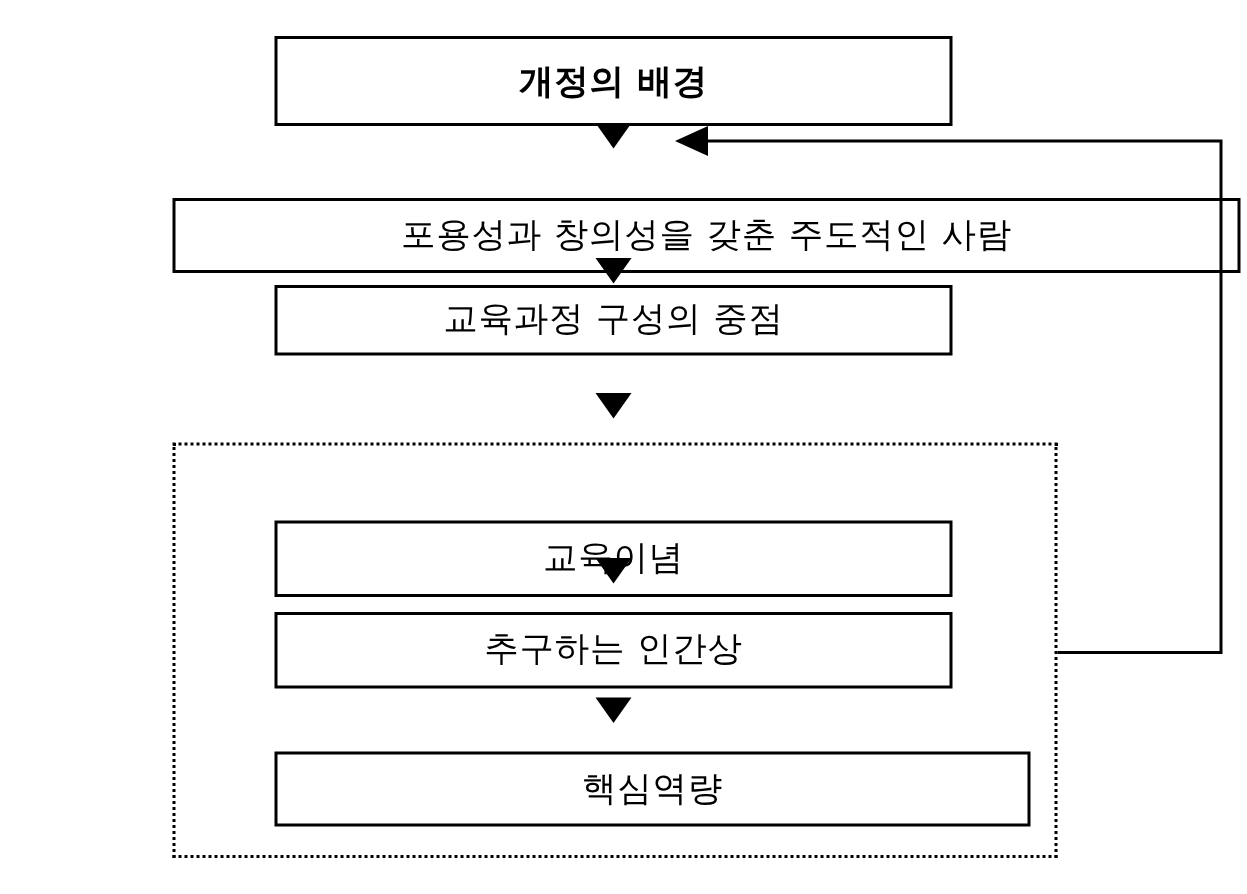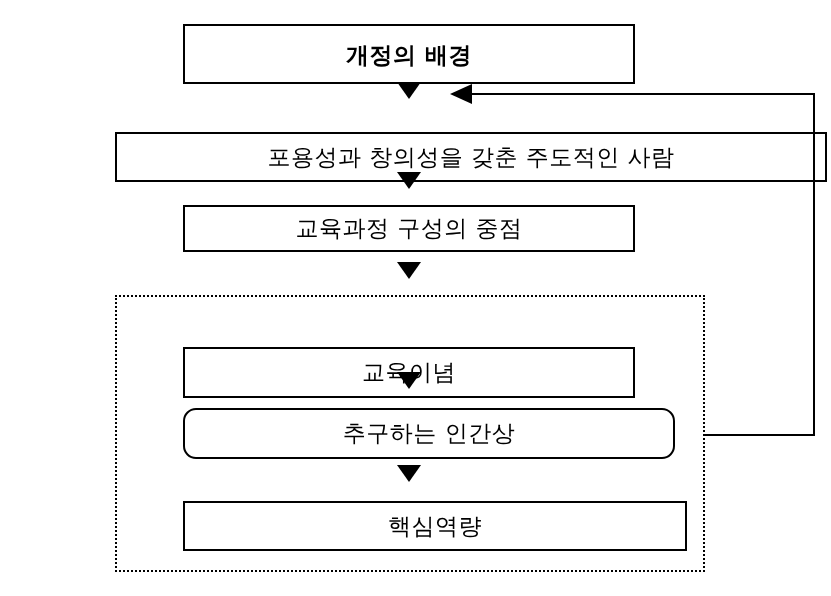--- a/index.html
+++ b/index.html
@@ -30,23 +30,23 @@
     white-space: nowrap;
   }
   .node-label {
     font-size: 23px;
     line-height: 1;
     color: #000000;
   }
   
   #node-background      { left: 183px; top: 24px;  width: 452px; height: 60px; font-weight: bold; }
   #node-person          { left: 115px; top: 112px; width: 712px; height: 50px; margin-top: 20px; }
-  #node-focus           { left: 183px; top: 205px; width: 452px; height: 47px; }
+  #node-focus           { left: 183px; top: 190px; width: 452px; height: 47px; }
   #node-ideology        { left: 183px; top: 315px; width: 452px; height: 51px; margin-top: 32px; }
-  #node-human-image     { left: 183px; top: 408px; width: 492px; height: 51px; border-radius: 13px; }
+  #node-human-image     { left: 183px; top: 408px; width: 452px; height: 51px; }
   #node-core-competency { left: 183px; top: 501px; width: 504px; height: 50px; }
 
   
   #group-container {
     position: absolute;
     left: 115px;
     top: 295px;
     width: 590px;
     height: 277px;
     box-sizing: border-box;

